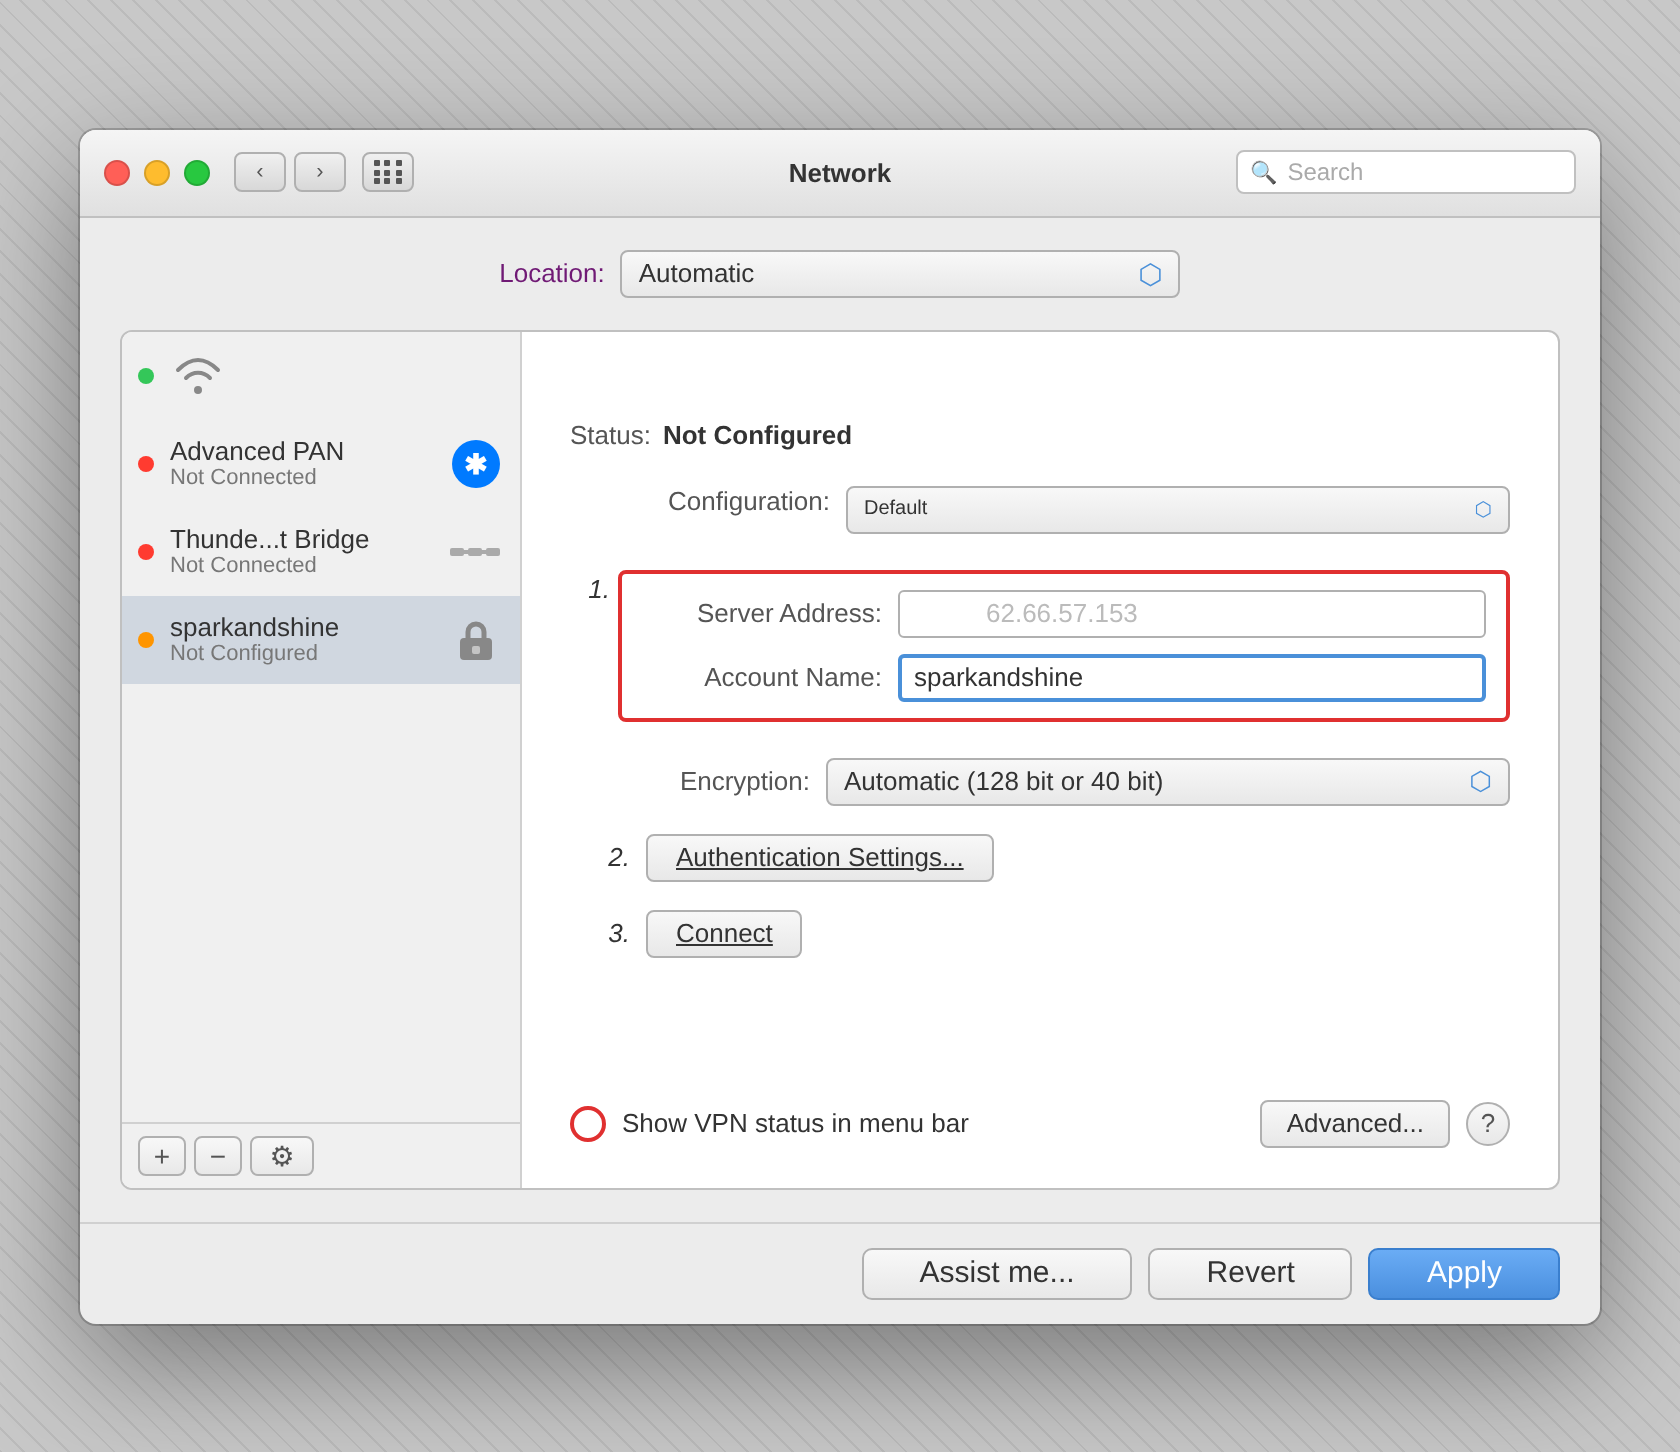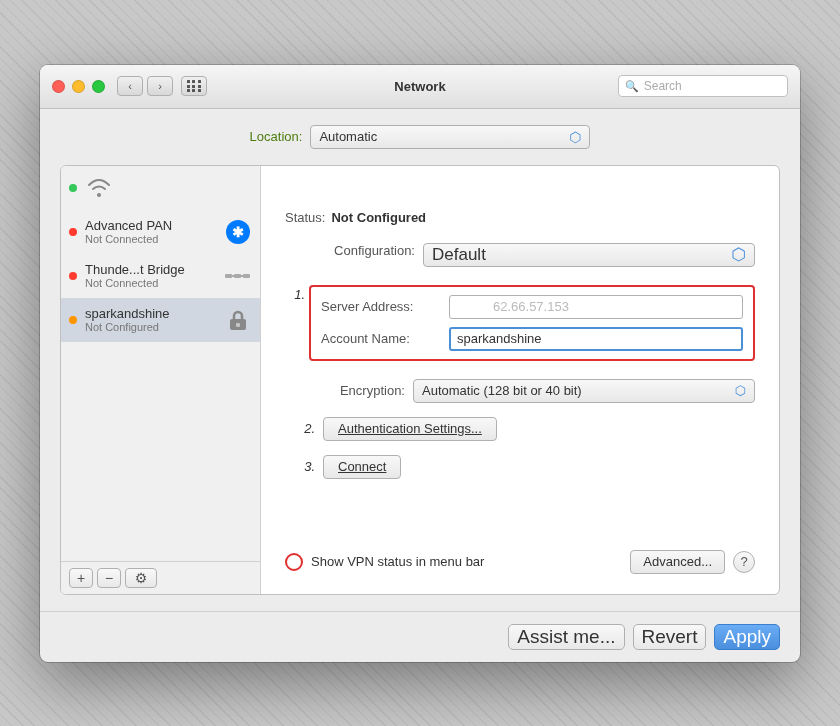--- a/index.html
+++ b/index.html
@@ -127,21 +127,21 @@
     
     .location-row {
       display: flex;
       align-items: center;
       justify-content: center;
       gap: 8px;
       margin-bottom: 16px;
     }
     .location-label {
       font-size: 13px;
-      color: #4d7c0f;
+      color: #701a75;
       font-weight: 500;
     }
     .location-select {
       background: linear-gradient(to bottom, #f8f8f8, #e8e8e8);
       border: 1px solid #b0b0b0;
       border-radius: 4px;
       height: 24px;
       width: 280px;
       display: flex;
       align-items: center;
@@ -281,21 +281,21 @@
       flex: 1;
       background: linear-gradient(to bottom, #f8f8f8, #e8e8e8);
       border: 1px solid #b0b0b0;
       border-radius: 4px;
       height: 24px;
       display: flex;
       align-items: center;
       padding: 0 8px;
       justify-content: space-between;
       cursor: pointer;
-      font-size: 17px;
+      font-size: 10px;
       color: #333;
     }
 
     
     .vpn-fields {
       border: 2px solid #e03030;
       border-radius: 4px;
       padding: 8px 10px;
       display: flex;
       flex-direction: column;
@@ -303,20 +303,21 @@
       margin: 4px 0;
     }
     .field-row {
       display: flex;
       align-items: center;
       gap: 8px;
     }
     .field-label {
       font-size: 13px;
       color: #555;
+      text-align: right;
       width: 120px;
       flex-shrink: 0;
     }
     .field-input {
       flex: 1;
       height: 24px;
       border: 1px solid #b0b0b0;
       border-radius: 3px;
       background: white;
       padding: 0 6px;
@@ -446,22 +447,22 @@
       justify-content: flex-end;
       padding: 12px 20px;
       gap: 8px;
       border-top: 1px solid #d0d0d0;
     }
     .footer-action-btn {
       background: linear-gradient(to bottom, #f8f8f8, #e8e8e8);
       border: 1px solid #b0b0b0;
       border-radius: 5px;
       height: 26px;
-      padding: 0 8px;
-      font-size: 19px;
+      padding: 0 28px;
+      font-size: 15px;
       color: #333;
       cursor: pointer;
       display: flex;
       align-items: center;
     }
     .footer-action-btn.primary {
       background: linear-gradient(to bottom, #6aacf5, #4a8fde);
       border: 1px solid #3a7fce;
       color: white;
       font-weight: 500;

